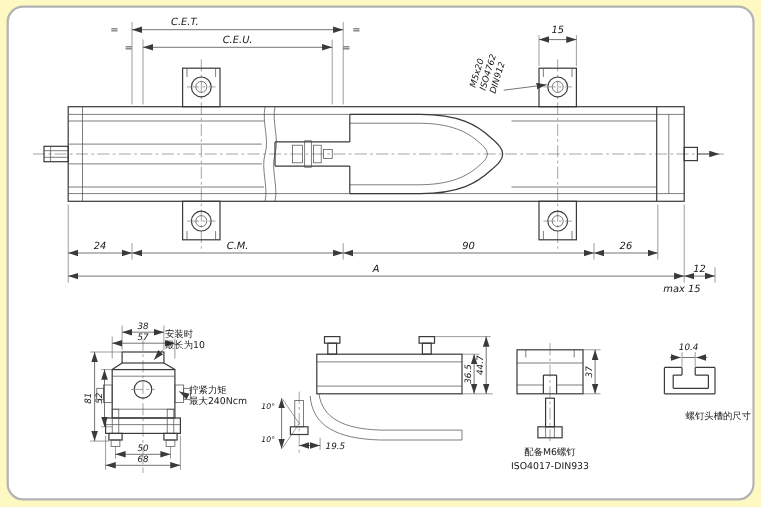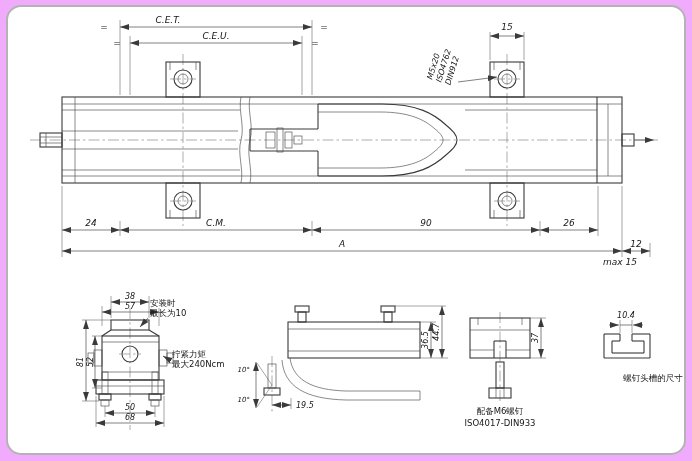--- a/index.html
+++ b/index.html
@@ -1,16 +1,16 @@
 <!DOCTYPE html>
 <html><head>
 <meta charset="utf-8">
 <style>
   html,body { margin:0; padding:0; background:#ffffff; }
-  .page { position:relative; width:692px; height:461px; background:#f0abfc;
+  .page { position:relative; width:692px; height:461px; background:#fef9c3;
           font-family:"DejaVu Sans", sans-serif; }
   svg { display:block; }
   .ln  { stroke:#3a3a3a; stroke-width:1.1; fill:none; }
   .ln2 { stroke:#4a4a4a; stroke-width:0.65; fill:none; }
   .cl  { stroke:#8a8a8a; stroke-width:0.7; fill:none; stroke-dasharray:11 3 2.5 3; }
   .dim { stroke:#4a4a4a; stroke-width:0.7; fill:none; }
   .ext { stroke:#5a5a5a; stroke-width:0.55; fill:none; }
   .dt  { font:italic 9px "DejaVu Sans", sans-serif; fill:#161616; text-anchor:middle; }
   .dts { font:italic 8px "DejaVu Sans", sans-serif; fill:#161616; text-anchor:middle; }
   .dtl { font:italic 8px "DejaVu Sans", sans-serif; fill:#161616; text-anchor:start; }

